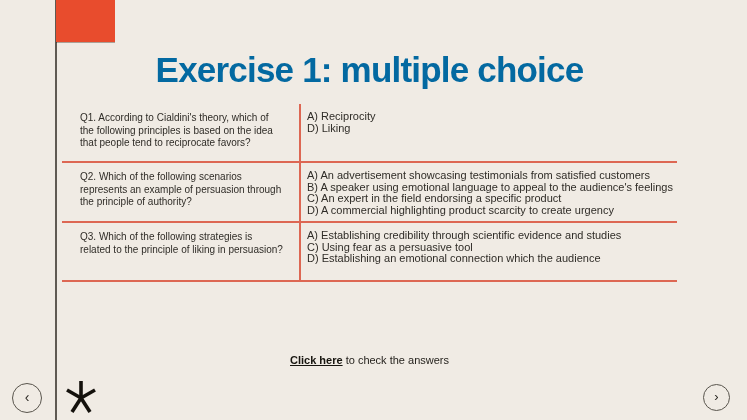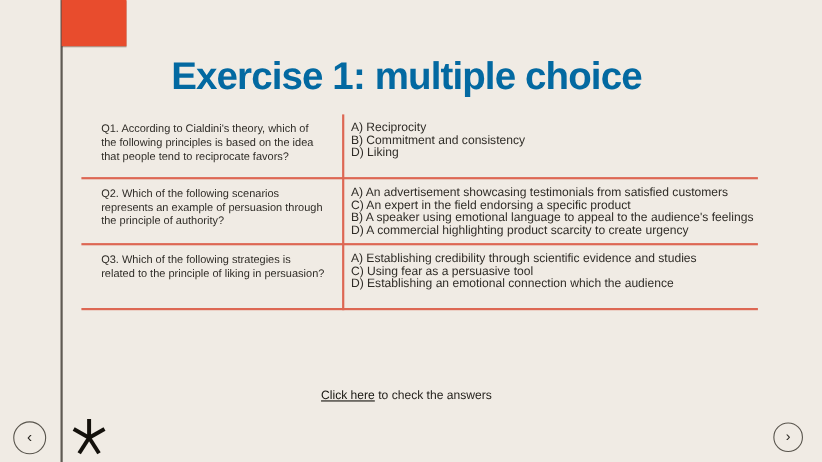--- a/index.html
+++ b/index.html
@@ -30,21 +30,21 @@
   }
 
   .title{
     position:absolute;left:62px;top:50px;width:615px;
     text-align:center;
     font-size:35px;font-weight:700;letter-spacing:-0.8px;
     color:#0369a1;
   }
 
   .qa-table{
-    position:absolute;left:74px;top:104px;width:615px;
+    position:absolute;left:62px;top:104px;width:615px;
   }
   .col-divider{
     position:absolute;left:237px;top:0;width:2px;height:100%;
     background:var(--divider);
   }
   .qa-row{
     display:grid;grid-template-columns:237px 1fr;
     min-height:59px;
   }
   .qa-row.lined{border-bottom:2px solid var(--divider);}
@@ -56,21 +56,21 @@
     padding:7px 4px 5px 8px;
     font-size:11px;line-height:11.5px;color:#2f2c27;
   }
   .a-line{white-space:nowrap;}
 
   .footer-note{
     position:absolute;left:62px;top:354px;width:615px;
     text-align:center;font-size:11px;color:#26231e;
   }
   .footer-link{
-    font-weight:400;text-decoration:underline;cursor:pointer;color:#17150f;
+    font-weight:700;text-decoration:underline;cursor:pointer;color:#17150f;
   }
 
   .nav-btn{
     position:absolute;border-radius:50%;
     background:transparent;border:1.5px solid #59554d;
     display:flex;align-items:center;justify-content:center;
     color:#2a2722;cursor:pointer;
     font-family:"Liberation Sans", sans-serif;
   }
   .nav-prev{left:12px;top:383px;width:30px;height:30px;font-size:14px;}
@@ -91,31 +91,30 @@
 
   <h1 class="title">Exercise 1: multiple choice</h1>
 
   <div class="qa-table">
     <div class="col-divider"></div>
 
     <div class="qa-row lined">
       <div class="q-cell">Q1. According to Cialdini's theory, which of the following principles is based on the idea that people tend to reciprocate favors?</div>
       <div class="a-cell">
         <div class="a-line">A) Reciprocity</div>
-        <div class="a-line">B) Commitment and consistency</div>
         <div class="a-line">D) Liking</div>
       </div>
     </div>
 
     <div class="qa-row lined">
       <div class="q-cell">Q2. Which of the following scenarios represents an example of persuasion through the principle of authority?</div>
       <div class="a-cell">
         <div class="a-line">A) An advertisement showcasing testimonials from satisfied customers</div>
+        <div class="a-line">B) A speaker using emotional language to appeal to the audience's feelings</div>
         <div class="a-line">C) An expert in the field endorsing a specific product</div>
-        <div class="a-line">B) A speaker using emotional language to appeal to the audience's feelings</div>
         <div class="a-line">D) A commercial highlighting product scarcity to create urgency</div>
       </div>
     </div>
 
     <div class="qa-row lined">
       <div class="q-cell">Q3. Which of the following strategies is related to the principle of liking in persuasion?</div>
       <div class="a-cell">
         <div class="a-line">A) Establishing credibility through scientific evidence and studies</div>
         <div class="a-line">C) Using fear as a persuasive tool</div>
         <div class="a-line">D) Establishing an emotional connection which the audience</div>

